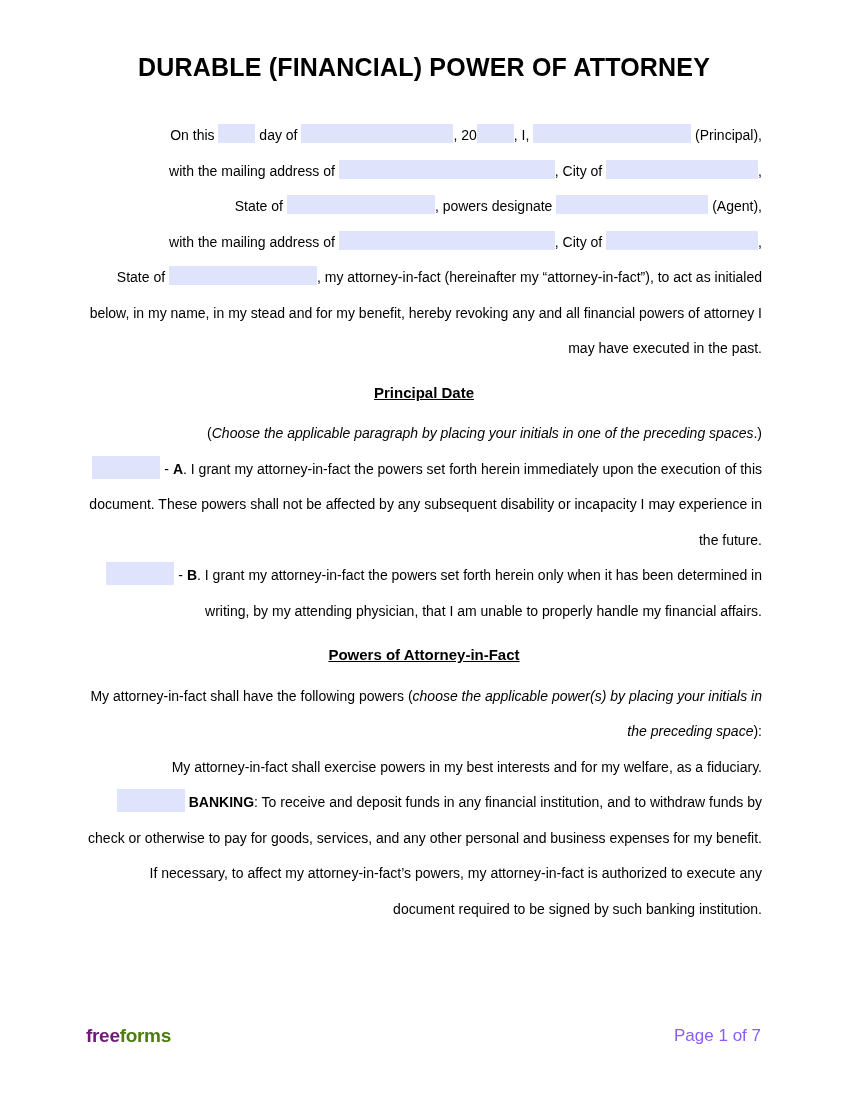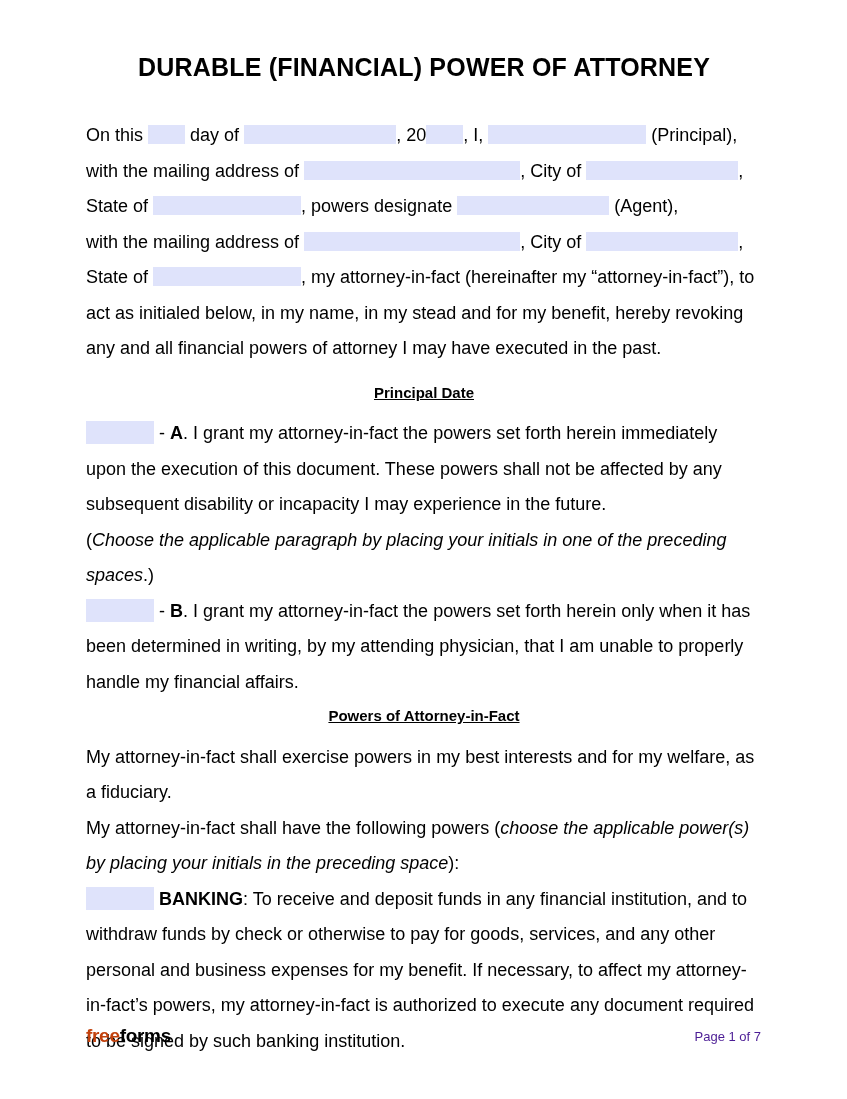--- a/index.html
+++ b/index.html
@@ -27,24 +27,24 @@
   }
   .doc-title {
     text-align: center;
     font-size: 25px;
     font-weight: bold;
     letter-spacing: 0.2px;
     margin: 0 0 36px 0;
     line-height: 1.2;
   }
   .para {
-    font-size: 18px;
+    font-size: 14px;
     line-height: 35.5px;
     margin: 0;
-    text-align: left;
+    text-align: right;
   }
   .blank {
     display: inline-block;
     background: #dfe3fb;
     height: 19px;
     vertical-align: -3px;
     border: 0;
   }
   .blank.b-day { width: 37px; }
   .blank.b-month { width: 152px; }
@@ -61,21 +61,21 @@
   }
   .section-head {
     text-align: center;
     font-size: 15px;
     font-weight: bold;
     text-decoration: underline;
     margin: 16px 0 14px 0;
     line-height: 1.3;
   }
   .section-head.sp2 {
-    margin-top: 6px;
+    margin-top: 16px;
   }
   .italic { font-style: italic; }
   .bold { font-weight: bold; }
   .or-line {
     font-size: 14.5px;
     line-height: 35.5px;
   }
   .footer {
     position: absolute;
     left: 86px;
@@ -83,25 +83,25 @@
     bottom: 52px;
     display: flex;
     align-items: center;
     justify-content: space-between;
   }
   .logo {
     font-size: 19px;
     font-weight: bold;
     letter-spacing: -0.3px;
   }
-  .logo .free { color: #c2410c; }
-  .logo .forms { color: #000000; }
+  .logo .free { color: #701a75; }
+  .logo .forms { color: #4d7c0f; }
   .page-num {
-    font-size: 13px;
-    color: #4c1d95;
+    font-size: 17px;
+    color: #8b5cf6;
   }
 </style>
 </head>
 <body>
 
 <div class="page">
 
   <div class="content">
 
     <h1 class="doc-title">DURABLE (FINANCIAL) POWER OF ATTORNEY</h1>
@@ -127,43 +127,43 @@
       <span class="blank b-address"></span><span>, City of</span>
       <span class="blank b-city"></span><span>,</span>
       <br>
       <span>State of</span>
       <span class="blank b-state"></span><span>, my attorney-in-fact (hereinafter my “attorney-in-fact”), to act as initialed below, in my name, in my stead and for my benefit, hereby revoking any and all financial powers of attorney I may have executed in the past.</span>
     </p>
 
     <h2 class="section-head">Principal Date</h2>
 
     <p class="para">
+      <span>(</span><span class="italic">Choose the applicable paragraph by placing your initials in one of the preceding spaces</span><span>.)</span>
+    </p>
+
+    <p class="para">
       <span class="blank b-initial"></span>
       <span>-</span>
       <span class="bold">A</span><span>. I grant my attorney-in-fact the powers set forth herein immediately upon the execution of this document. These powers shall not be affected by any subsequent disability or incapacity I may experience in the future.</span>
-    </p>
-
-    <p class="para">
-      <span>(</span><span class="italic">Choose the applicable paragraph by placing your initials in one of the preceding spaces</span><span>.)</span>
     </p>
 
 
     <p class="para">
       <span class="blank b-initial"></span>
       <span>-</span>
       <span class="bold">B</span><span>. I grant my attorney-in-fact the powers set forth herein only when it has been determined in writing, by my attending physician, that I am unable to properly handle my financial affairs.</span>
     </p>
 
     <h2 class="section-head sp2">Powers of Attorney-in-Fact</h2>
 
-    <p class="para">My attorney-in-fact shall exercise powers in my best interests and for my welfare, as a fiduciary.</p>
-
     <p class="para">
       <span>My attorney-in-fact shall have the following powers (</span><span class="italic">choose the applicable power(s) by placing your initials in the preceding space</span><span>):</span>
     </p>
+
+    <p class="para">My attorney-in-fact shall exercise powers in my best interests and for my welfare, as a fiduciary.</p>
 
     <p class="para">
       <span class="blank b-initial"></span>
       <span class="bold">BANKING</span><span>: To receive and deposit funds in any financial institution, and to withdraw funds by check or otherwise to pay for goods, services, and any other personal and business expenses for my benefit.  If necessary, to affect my attorney-in-fact’s powers, my attorney-in-fact is authorized to execute any document required to be signed by such banking institution.</span>
     </p>
 
   </div>
 
   <div class="footer">
     <div class="logo"><span class="free">free</span><span class="forms">forms</span></div>

